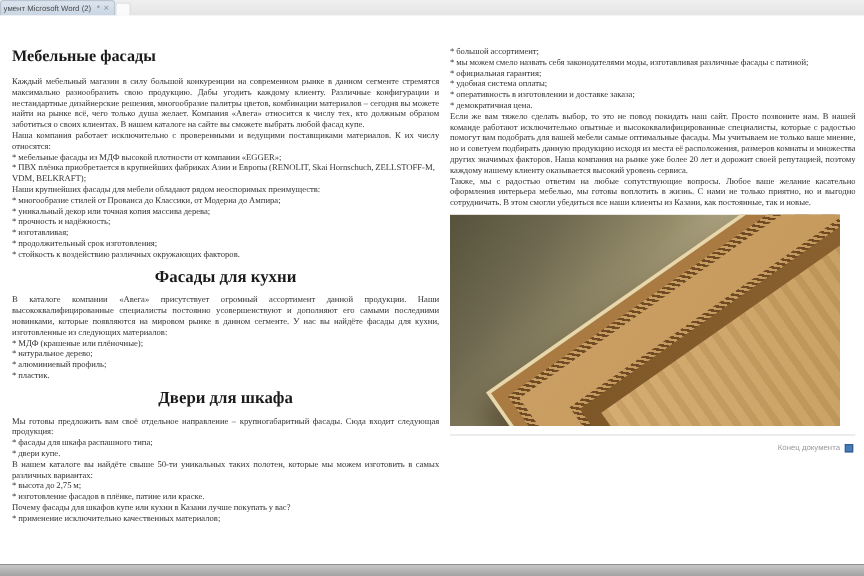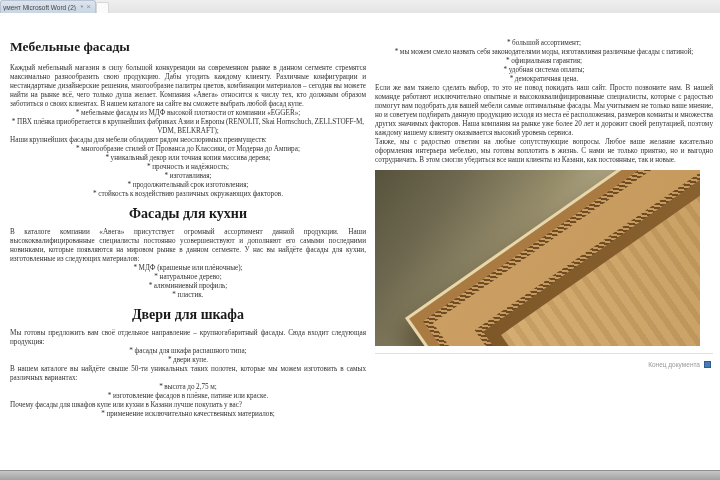--- a/index.html
+++ b/index.html
@@ -20,21 +20,21 @@
   
   .doc{position:absolute;top:13px;left:0;width:720px;height:458px;background:#fff;
        padding:26px 7px 0 10px;box-sizing:border-box;display:flex;gap:9px;overflow:hidden;}
   .col{overflow:hidden;}
   .col-left{width:356px;}
   .col-right{width:338px;}
   .h1{font-size:13.5px;font-weight:bold;color:#1a1a1a;margin:0 0 9px 0;}
   .h2{font-size:14px;font-weight:bold;color:#1a1a1a;margin:7px 0 6px 0;text-align:center;}
   .p,.b{font-size:7.2px;line-height:9px;color:#333;text-align:justify;margin:0;
         hyphens:auto;-webkit-hyphens:auto;word-spacing:-0.2px;}
-  .b{text-align:center;}
+  .b{text-align:left;}
   
   .photo{position:relative;width:325px;height:176px;margin-top:5px;overflow:hidden;
          background:linear-gradient(125deg,#57523b 0%,#6e6850 20%,#958c6a 42%,
                      #c6bc99 60%,#ddd4b4 78%,#e1d9bc 100%);}
   .door{position:absolute;left:30px;top:148px;width:700px;height:520px;
         transform:rotate(-35deg);transform-origin:top left;
         border:3px solid #e7d7ac;box-sizing:border-box;
         background:#a97b42;box-shadow:-16px 10px 26px rgba(45,35,15,.55);
         padding:10px;}
   .rope{background:repeating-linear-gradient(45deg,#6f4a22 0 2px,#c79c60 2px 4px);
@@ -72,20 +72,21 @@
       <span class="tab-close">×</span>
     </div>
     <div class="tab-stub"></div>
   </div>
 
   <div class="doc">
 
     <div class="col col-left">
       <div class="h1">Мебельные фасады</div>
       <div class="p">Каждый мебельный магазин в силу большой конкуренции на современном рынке в данном сегменте стремятся максимально разнообразить свою продукцию. Дабы угодить каждому клиенту. Различные конфигурации и нестандартные дизайнерские решения, многообразие палитры цветов, комбинации материалов – сегодня вы можете найти на рынке всё, чего только душа желает. Компания «Авега» относится к числу тех, кто должным образом заботиться о своих клиентах. В нашем каталоге на сайте вы сможете выбрать любой фасад купе.</div>
+      <div class="p">Наша компания работает исключительно с проверенными и ведущими поставщиками материалов. К их числу относятся:</div>
       <div class="b">* мебельные фасады из МДФ высокой плотности от компании «EGGER»;</div>
       <div class="b">* ПВХ плёнка приобретается в крупнейших фабриках Азии и Европы (RENOLIT, Skai Hornschuch, ZELLSTOFF-M, VDM, BELKRAFT);</div>
       <div class="p">Наши крупнейших фасады для мебели обладают рядом неоспоримых преимуществ:</div>
       <div class="b">* многообразие стилей от Прованса до Классики, от Модерна до Ампира;</div>
       <div class="b">* уникальный декор или точная копия массива дерева;</div>
       <div class="b">* прочность и надёжность;</div>
       <div class="b">* изготавливая;</div>
       <div class="b">* продолжительный срок изготовления;</div>
       <div class="b">* стойкость к воздействию различных окружающих факторов.</div>
       <div class="h2">Фасады для кухни</div>
@@ -103,20 +104,21 @@
       <div class="b">* изготовление фасадов в плёнке, патине или краске.</div>
       <div class="p">Почему фасады для шкафов купе или кухни в Казани лучше покупать у вас?</div>
       <div class="b">* применение исключительно качественных материалов;</div>
     </div>
 
     <div class="col col-right">
       <div class="b">* большой ассортимент;</div>
       <div class="b">* мы можем смело назвать себя законодателями моды, изготавливая различные фасады с патиной;</div>
       <div class="b">* официальная гарантия;</div>
       <div class="b">* удобная система оплаты;</div>
+      <div class="b">* оперативность в изготовлении и доставке заказа;</div>
       <div class="b">* демократичная цена.</div>
       <div class="p">Если же вам тяжело сделать выбор, то это не повод покидать наш сайт. Просто позвоните нам. В нашей команде работают исключительно опытные и высококвалифицированные специалисты, которые с радостью помогут вам подобрать для вашей мебели самые оптимальные фасады. Мы учитываем не только ваше мнение, но и советуем подбирать данную продукцию исходя из места её расположения, размеров комнаты и множества других значимых факторов. Наша компания на рынке уже более 20 лет и дорожит своей репутацией, поэтому каждому нашему клиенту оказывается высокий уровень сервиса.</div>
       <div class="p">Также, мы с радостью ответим на любые сопутствующие вопросы. Любое ваше желание касательно оформления интерьера мебелью, мы готовы воплотить в жизнь. С нами не только приятно, но и выгодно сотрудничать. В этом смогли убедиться все наши клиенты из Казани, как постоянные, так и новые.</div>
 
       <div class="photo">
         <div class="door">
           <div class="rope">
             <div class="stile">
               <div class="rope2">
                 <div class="bevel">

